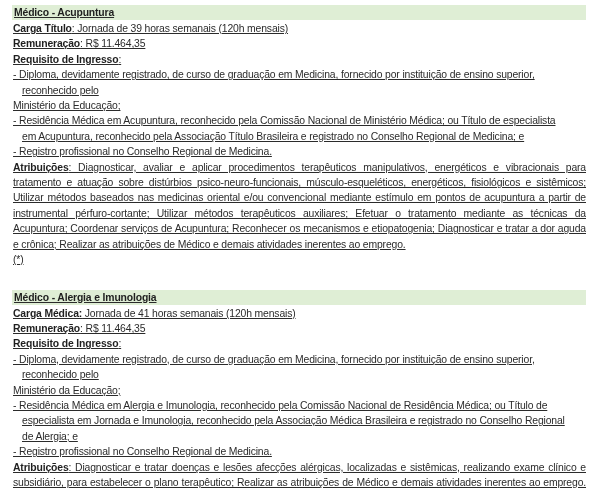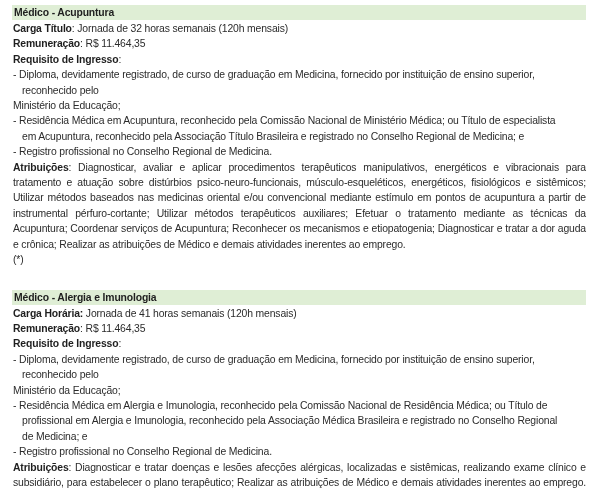--- a/index.html
+++ b/index.html
@@ -19,20 +19,21 @@
       position: absolute;
       left: 12px;
       top: 5px;
       width: 574px;
       font-size: 10.4px;
       line-height: 15.4px;
       letter-spacing: -0.15px;
     }
     .section {
       margin: 0;
+      text-decoration: underline;
     }
     .section + .section {
       margin-top: 22px;
     }
     .section-header {
       background: #dfeed5;
       font-weight: bold;
       color: #1f1f1f;
       padding: 0 2px;
       height: 15px;
@@ -59,21 +60,21 @@
   </style>
 </head>
 <body>
 
 <div class="doc">
 
   <div class="section">
     <div class="section-header">Médico - Acupuntura</div>
 
     <div class="field">
-      <span class="label">Carga Título</span><span>: Jornada de 32 horas semanais (120h mensais)</span>
+      <span class="label">Carga Título</span><span>: Jornada de 39 horas semanais (120h mensais)</span>
     </div>
 
     <div class="field">
       <span class="label">Remuneração</span><span>: R$ 11.464,35</span>
     </div>
 
     <div class="field">
       <span class="label">Requisito de Ingresso</span><span>:</span>
     </div>
 
@@ -87,37 +88,37 @@
     <div class="field justify">
       <span class="label">Atribuições</span><span>: Diagnosticar, avaliar e aplicar procedimentos terapêuticos manipulativos, energéticos e vibracionais para tratamento e atuação sobre distúrbios psico-neuro-funcionais, músculo-esqueléticos, energéticos, fisiológicos e sistêmicos; Utilizar métodos baseados nas medicinas oriental e/ou convencional mediante estímulo em pontos de acupuntura a partir de instrumental pérfuro-cortante; Utilizar métodos terapêuticos auxiliares; Efetuar o tratamento mediante as técnicas da Acupuntura; Coordenar serviços de Acupuntura; Reconhecer os mecanismos e etiopatogenia; Diagnosticar e tratar a dor aguda e crônica; Realizar as atribuições de Médico e demais atividades inerentes ao emprego.</span>
     </div>
     <div class="field">(*)</div>
   </div>
 
   <div class="section">
     <div class="section-header">Médico - Alergia e Imunologia</div>
 
     <div class="field">
-      <span class="label">Carga Horária:</span><span> Jornada de 41 horas semanais (120h mensais)</span>
+      <span class="label">Carga Médica:</span><span> Jornada de 41 horas semanais (120h mensais)</span>
     </div>
 
     <div class="field">
       <span class="label">Remuneração</span><span>: R$ 11.464,35</span>
     </div>
 
     <div class="field">
       <span class="label">Requisito de Ingresso</span><span>:</span>
     </div>
 
     <div class="req-item">- Diploma, devidamente registrado, de curso de graduação em Medicina, fornecido por instituição de ensino superior,</div>
     <div class="req-cont">reconhecido pelo</div>
     <div class="field">Ministério da Educação;</div>
     <div class="req-item">- Residência Médica em Alergia e Imunologia, reconhecido pela Comissão Nacional de Residência Médica; ou Título de</div>
-    <div class="req-cont">profissional em Alergia e Imunologia, reconhecido pela Associação Médica Brasileira e registrado no Conselho Regional</div>
-    <div class="req-cont">de Medicina; e</div>
+    <div class="req-cont">especialista em Jornada e Imunologia, reconhecido pela Associação Médica Brasileira e registrado no Conselho Regional</div>
+    <div class="req-cont">de Alergia; e</div>
     <div class="req-item">- Registro profissional no Conselho Regional de Medicina.</div>
 
     <div class="field justify">
       <span class="label">Atribuições</span><span>: Diagnosticar e tratar doenças e lesões afecções alérgicas, localizadas e sistêmicas, realizando exame clínico e subsidiário, para estabelecer o plano terapêutico; Realizar as atribuições de Médico e demais atividades inerentes ao emprego. (*)</span>
     </div>
   </div>
 
 </div>
 
 </body></html>

